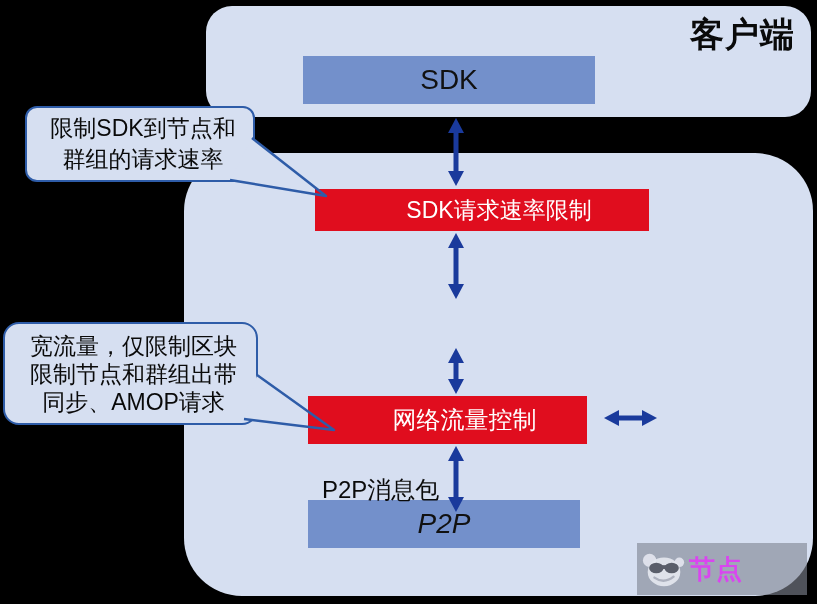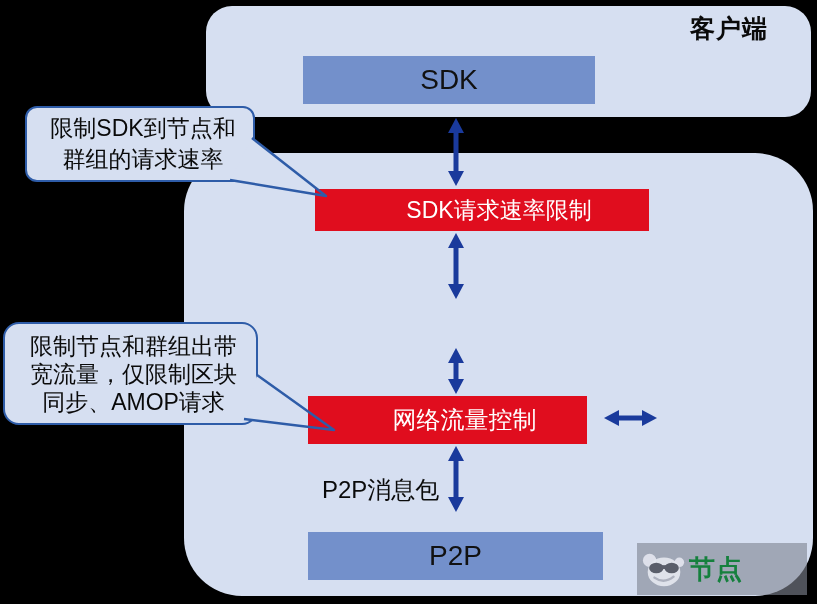--- a/index.html
+++ b/index.html
@@ -4,74 +4,74 @@
 <style>
   html,body{margin:0;padding:0;background:#000;}
   .stage{
     position:relative;width:817px;height:604px;background:var(--background,#000);
     overflow:hidden;font-family:"Liberation Sans",sans-serif;
   }
   .container{position:absolute;background:var(--container,#D6DFF1);}
   .client-container{left:206px;top:6px;width:605px;height:111px;border-radius:26px;}
   .node-container{left:184px;top:153px;width:629px;height:443px;border-radius:58px;}
   .corner-label{
-    position:absolute;font-weight:bold;font-size:25px;color:#0a0a0a;letter-spacing:1px;
+    position:absolute;font-weight:bold;font-size:34px;color:#0a0a0a;letter-spacing:1px;
   }
   .client-label{left:690px;top:12px;}
   .box{
     position:absolute;display:flex;align-items:center;justify-content:center;
     color:#111;font-size:28px;
   }
   .blue{background:var(--blue_box,#7390CB);margin-top:8px;}
   .red{background:var(--red_box,#E00D1E);color:#fff;padding-left:34px;}
   .sdk-box{left:303px;top:48px;width:292px;height:48px;}
   .rate-box{left:315px;top:189px;width:300px;height:42px;font-size:23px;}
   .rpc-box{left:316px;top:299px;width:291px;height:47px;}
   .tc-box{left:308px;top:396px;width:245px;height:48px;font-size:24px;align-items:center;}
-  .p2p-box{left:308px;top:524px;width:295px;height:48px;}
+  .p2p-box{left:308px;top:492px;width:272px;height:48px;font-style:italic;}
   .ledger-box{left:659px;top:390px;width:135px;height:107px;font-size:25px;}
   .free-label{position:absolute;color:#0a0a0a;font-size:24px;}
   .p2p-packet{left:322px;top:474px;}
   .callout{
     position:absolute;background:var(--container,#D6DFF1);
     border:2.5px solid var(--callout_border,#2E5CA8);
     color:#0a0a0a;font-size:23px;text-align:center;box-sizing:border-box;padding-left:6px;
   }
   .callout1{left:25px;top:106px;width:230px;height:76px;border-radius:12px;line-height:31px;padding-top:5px;}
   .callout2{left:3px;top:322px;width:255px;height:103px;border-radius:16px;line-height:28px;padding-top:8px;}
   .overlay{position:absolute;left:0;top:0;width:817px;height:604px;pointer-events:none;}
   .arrow-line{stroke:var(--arrow,#1A3A9C);stroke-width:5px;}
   .arrow-head{fill:var(--arrow,#1A3A9C);}
   .tail-fill{fill:var(--container,#D6DFF1);}
   .tail-stroke{fill:none;stroke:var(--callout_border,#2E5CA8);stroke-width:2.5px;stroke-linejoin:round;}
   .watermark{
     position:absolute;left:637px;top:543px;width:170px;height:52px;
     background:var(--watermark_bg,rgba(128,133,145,0.62));
     display:flex;align-items:center;
   }
-  .watermark .corner-text{font-weight:bold;font-size:26px;color:#15803d;letter-spacing:1px;text-align:right;}
+  .watermark .corner-text{font-weight:bold;font-size:26px;color:#d946ef;letter-spacing:1px;text-align:right;}
   .mascot{width:46px;height:46px;margin:0 2px 0 4px;flex:0 0 auto;}
 </style>
 </head>
 <body>
 
 <div class="stage" style="--background: #000000; --container: #D6DFF1; --blue_box: #7390CB; --red_box: #E00D1E; --arrow: #1A3A9C; --callout_border: #2E5CA8; --watermark_bg: rgba(128,133,145,0.62);">
 
   <div class="container client-container"></div>
   <div class="container node-container"></div>
 
   <div class="corner-label client-label">客户端</div>
 
   <div class="callout callout1">
     <div>限制SDK到节点和</div>
     <div>群组的请求速率</div>
   </div>
   <div class="callout callout2">
+    <div>宽流量，仅限制区块</div>
     <div>限制节点和群组出带</div>
-    <div>宽流量，仅限制区块</div>
     <div>同步、AMOP请求</div>
   </div>
 
   <svg class="overlay">
     <path class="tail-fill" d="M230,180 L326,196 L252,138 Z"></path>
     <path class="tail-fill" d="M244,419 L334,430 L257,375 Z"></path>
   </svg>
 
   <div class="box blue sdk-box">
     <span>SDK</span>

